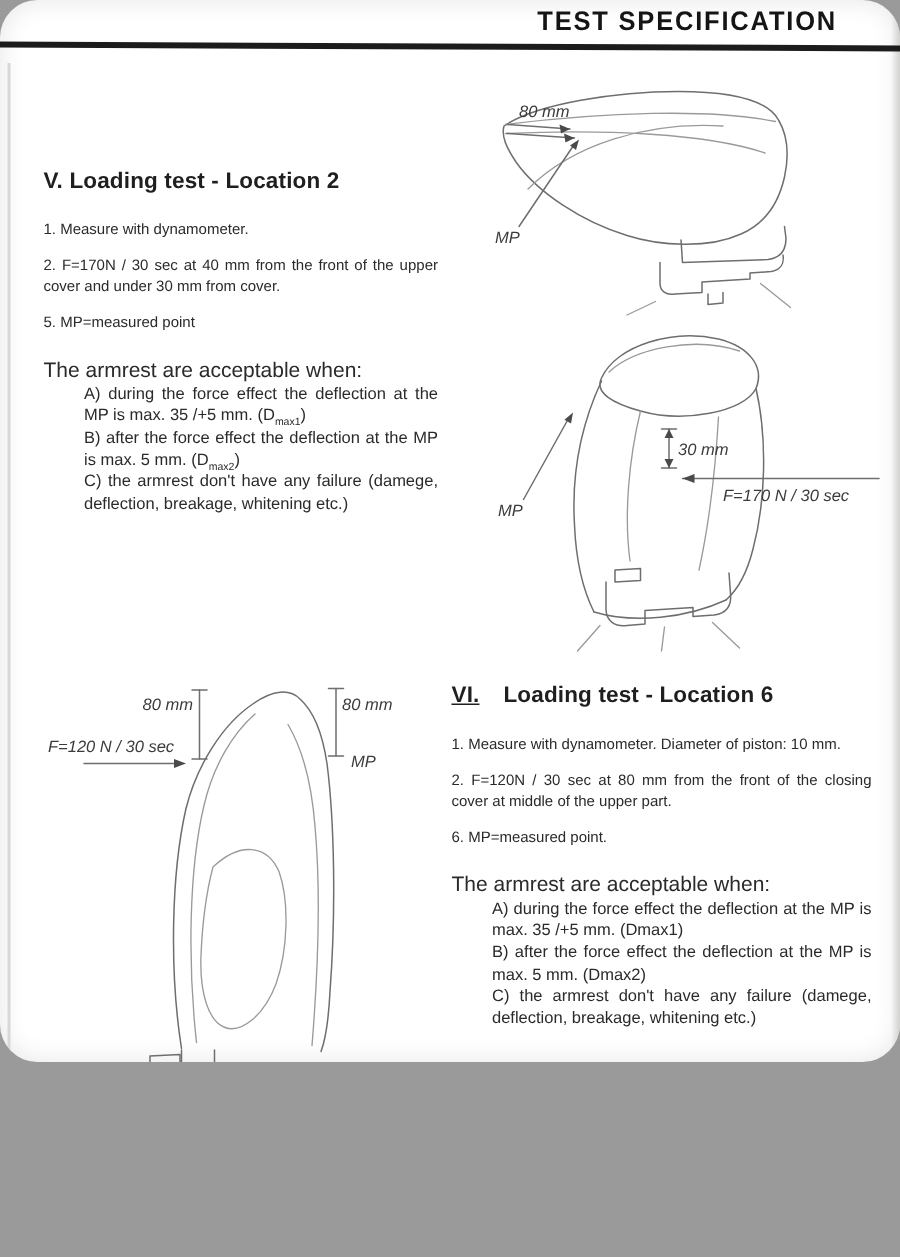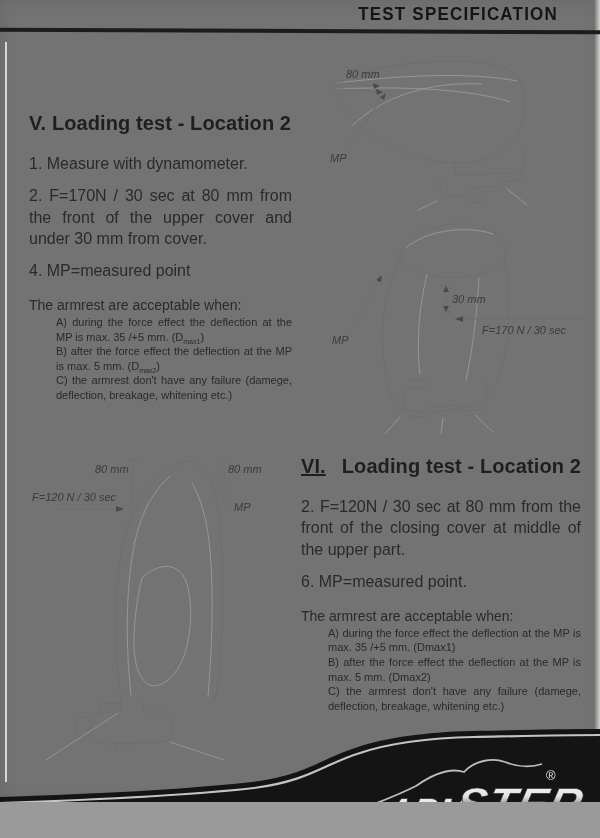--- a/index.html
+++ b/index.html
@@ -1,38 +1,39 @@
 <!DOCTYPE html>
 <html><head>
 <meta charset="utf-8">
 <style>
   html,body { margin:0; padding:0; background:#9a9a9a; }
   .page {
-    position:relative; width:600px; height:802px; margin:0 auto;
-    background:#737373; overflow:hidden;
+    position:relative; width:600px; height:708px; margin:0 auto;
+    background:#ffffff; overflow:hidden;
     font-family:"Liberation Sans", sans-serif; color:#2a2a2a;
     box-shadow: inset 0 0 18px rgba(0,0,0,0.10);
+    border-radius: 25px;
   }
   .scan-edge-left { position:absolute; left:5px; top:42px; width:2px; height:740px; background:#d8d8d4; }
   .scan-edge-right { position:absolute; right:0; top:0; width:6px; height:100%;
     background:linear-gradient(to left, #d2d2cf, rgba(210,210,207,0)); }
 
   .doc-title {
     position:absolute; top:4px; left:0; width:558px; text-align:right;
     font-size:17px; font-weight:bold; letter-spacing:1.2px; color:#151515;
     transform:scaleY(1.05); transform-origin:top right;
   }
   .title-rule { position:absolute; top:29px; left:0; width:600px; height:4px; background:#1c1c1c; transform:rotate(0.25deg); }
 
   .col { position:absolute; }
   .col-v  { left:29px;  top:112px; width:263px; }
   .col-vi { left:301px; top:455px; width:280px; }
-  .sec-heading { font-size:20px; font-weight:bold; margin:0 0 18px 0; color:#1f1f1f; letter-spacing:0.1px; }
+  .sec-heading { font-size:15px; font-weight:bold; margin:0 0 18px 0; color:#1f1f1f; letter-spacing:0.1px; }
   .sec-heading .num { margin-right:16px;text-decoration:underline; }
-  .item { font-size:16px; line-height:1.33; text-align:justify; margin:1px 0 11px 0; }
+  .item { font-size:10px; line-height:1.33; text-align:justify; margin:1px 0 11px 0; }
   .accept-intro { font-size:14px; line-height:1.33; margin:15px 0 0 0; }
   .accept { font-size:11px; line-height:1.33; text-align:justify; margin:0; padding-left:27px; }
   .accept sub { font-size:7px; line-height:0; }
 
   .fig { position:absolute; }
   .fig svg { display:block; }
   .fig path, .fig line, .fig polyline { fill:none; stroke:#6e6e6e; stroke-width:1; stroke-linecap:round; stroke-linejoin:round; }
   .fig .faint { stroke:#9a9a9a; stroke-width:0.9; }
   .fig .arrow { fill:#4a4a4a; stroke:none; }
   .fig text { font-family:"Liberation Sans", sans-serif; font-style:italic; font-size:11px; fill:#3b3b3b; }
@@ -49,22 +50,22 @@
 <div class="page">
   <div class="scan-edge-left"></div>
   <div class="scan-edge-right"></div>
 
   <div class="doc-title">TEST SPECIFICATION</div>
   <div class="title-rule"></div>
 
   <div class="col col-v">
     <p class="sec-heading">V. Loading test - Location 2</p>
     <p class="item">1.  Measure with dynamometer.</p>
-    <p class="item">2.  F=170N / 30 sec at 80 mm from the front of the upper cover and under 30 mm from cover.</p>
-    <p class="item">4.  MP=measured point</p>
+    <p class="item">2.  F=170N / 30 sec at 40 mm from the front of the upper cover and under 30 mm from cover.</p>
+    <p class="item">5.  MP=measured point</p>
     <p class="accept-intro">The armrest are acceptable when:</p>
     <p class="accept"><span>A) during the force effect the deflection at the MP is max. 35 /+5 mm. (D</span><sub>max1</sub><span>)</span></p>
     <p class="accept"><span>B) after the force effect the deflection at the MP is max. 5 mm. (D</span><sub>max2</sub><span>)</span></p>
     <p class="accept">C) the armrest don't have any failure (damege, deflection, breakage, whitening etc.)</p>
   </div>
 
   <div class="fig fig1">
     <svg width="268" height="155" viewBox="0 0 268 155">
       <g>
         <path d="M14,28 C36,13 90,5 130,5 C168,5 190,11 197,24 C203,34 204,48 201,62 C197,80 188,93 172,100 C150,110 118,108 96,101 C66,92 36,72 22,52 C16,43 12,35 14,28 Z"></path>
@@ -127,21 +128,22 @@
       </g>
       <g>
         <path d="M46,121 L76,67"></path>
         <polygon class="arrow" points="79,63 77.7,70.3 73.3,67.9"></polygon>
         <text x="29" y="132">MP</text>
       </g>
     </svg>
   </div>
 
   <div class="col col-vi">
-    <p class="sec-heading"><span class="num">VI.</span><span>Loading test - Location 2</span></p>
+    <p class="sec-heading"><span class="num">VI.</span><span>Loading test - Location 6</span></p>
+    <p class="item">1.  Measure with dynamometer. Diameter of piston: 10 mm.</p>
     <p class="item">2.  F=120N / 30 sec at 80 mm from the front of the closing cover at middle of the upper part.</p>
     <p class="item">6.  MP=measured point.</p>
     <p class="accept-intro">The armrest are acceptable when:</p>
     <p class="accept">A) during the force effect the deflection at the MP is max. 35 /+5 mm. (Dmax1)</p>
     <p class="accept">B) after the force effect the deflection at the MP is max. 5 mm. (Dmax2)</p>
     <p class="accept">C) the armrest don't have any failure (damege, deflection, breakage, whitening etc.)</p>
   </div>
 
   <div class="fig fig3">
     <svg width="280" height="318" viewBox="0 0 280 318">

